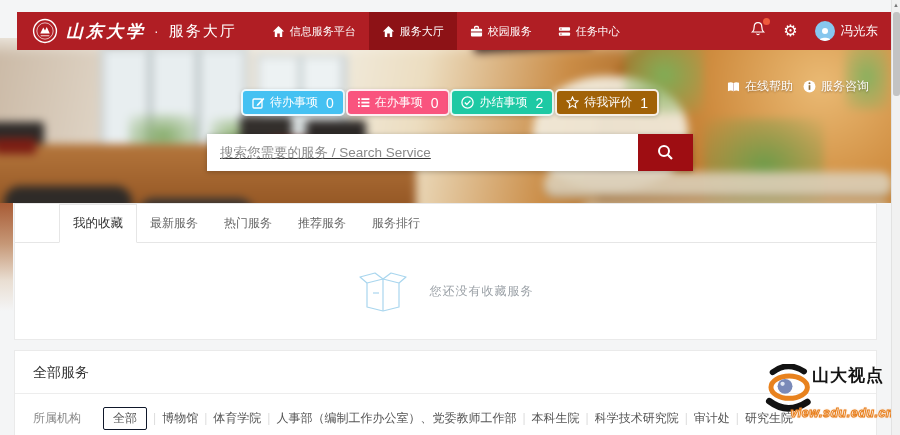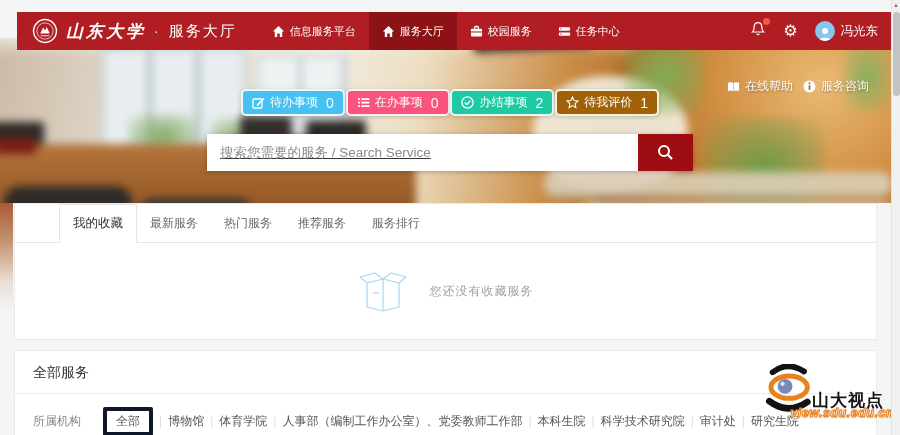--- a/index.html
+++ b/index.html
@@ -86,26 +86,26 @@
   .empty { height:96px; display:flex; align-items:center; justify-content:center; gap:22px; }
   .empty-text { color:#9aa0a6; font-size:12px; letter-spacing:1px; }
 
   .services-card { margin-top:10px; padding-bottom:16px; min-height:92px; }
   .services-title { font-size:14px; color:#333; padding:13px 18px 11px; }
   .services-divider { border-top:1px solid #ededed; }
   .filter-row { display:flex; align-items:center; padding:0 18px; margin-top:13px; font-size:12px; color:#555; white-space:nowrap; overflow:hidden; }
   .filter-label { color:#888; margin-right:22px; flex:none; }
   .filter-items { display:flex; align-items:center; overflow:hidden; }
   .filter-item { color:#555; cursor:pointer; flex:none; }
-  .filter-item.boxed { border:4px solid #0f172a; border-radius:2px; padding:2px 9px; background:#fff; }
+  .filter-item.boxed { border:1px solid #0f172a; border-radius:2px; padding:2px 9px; background:#fff; }
   .filter-item + .filter-item::before { content:"|"; color:#ddd; margin:0 6px; cursor:default; }
 
   
   .watermark { position:absolute; right:4px; top:364px; width:132px; z-index:50; }
-  .wm-top { display:flex; align-items:flex-end; }
+  .wm-top { display:flex; align-items:flex-start; }
   .wm-title { font-size:17px; font-weight:bold; color:#141414; letter-spacing:1px; margin-left:-4px; white-space:nowrap; }
   .wm-url { font-size:12.5px; font-weight:bold; font-style:italic; color:#fff; letter-spacing:.5px;
     -webkit-text-stroke:1px #e87f1d; text-shadow:0 0 2px #e87f1d; margin-top:-6px; text-align:right; padding-right:2px; }
 </style>
 </head>
 <body>
 
 <div class="page">
 
   <div class="header">

